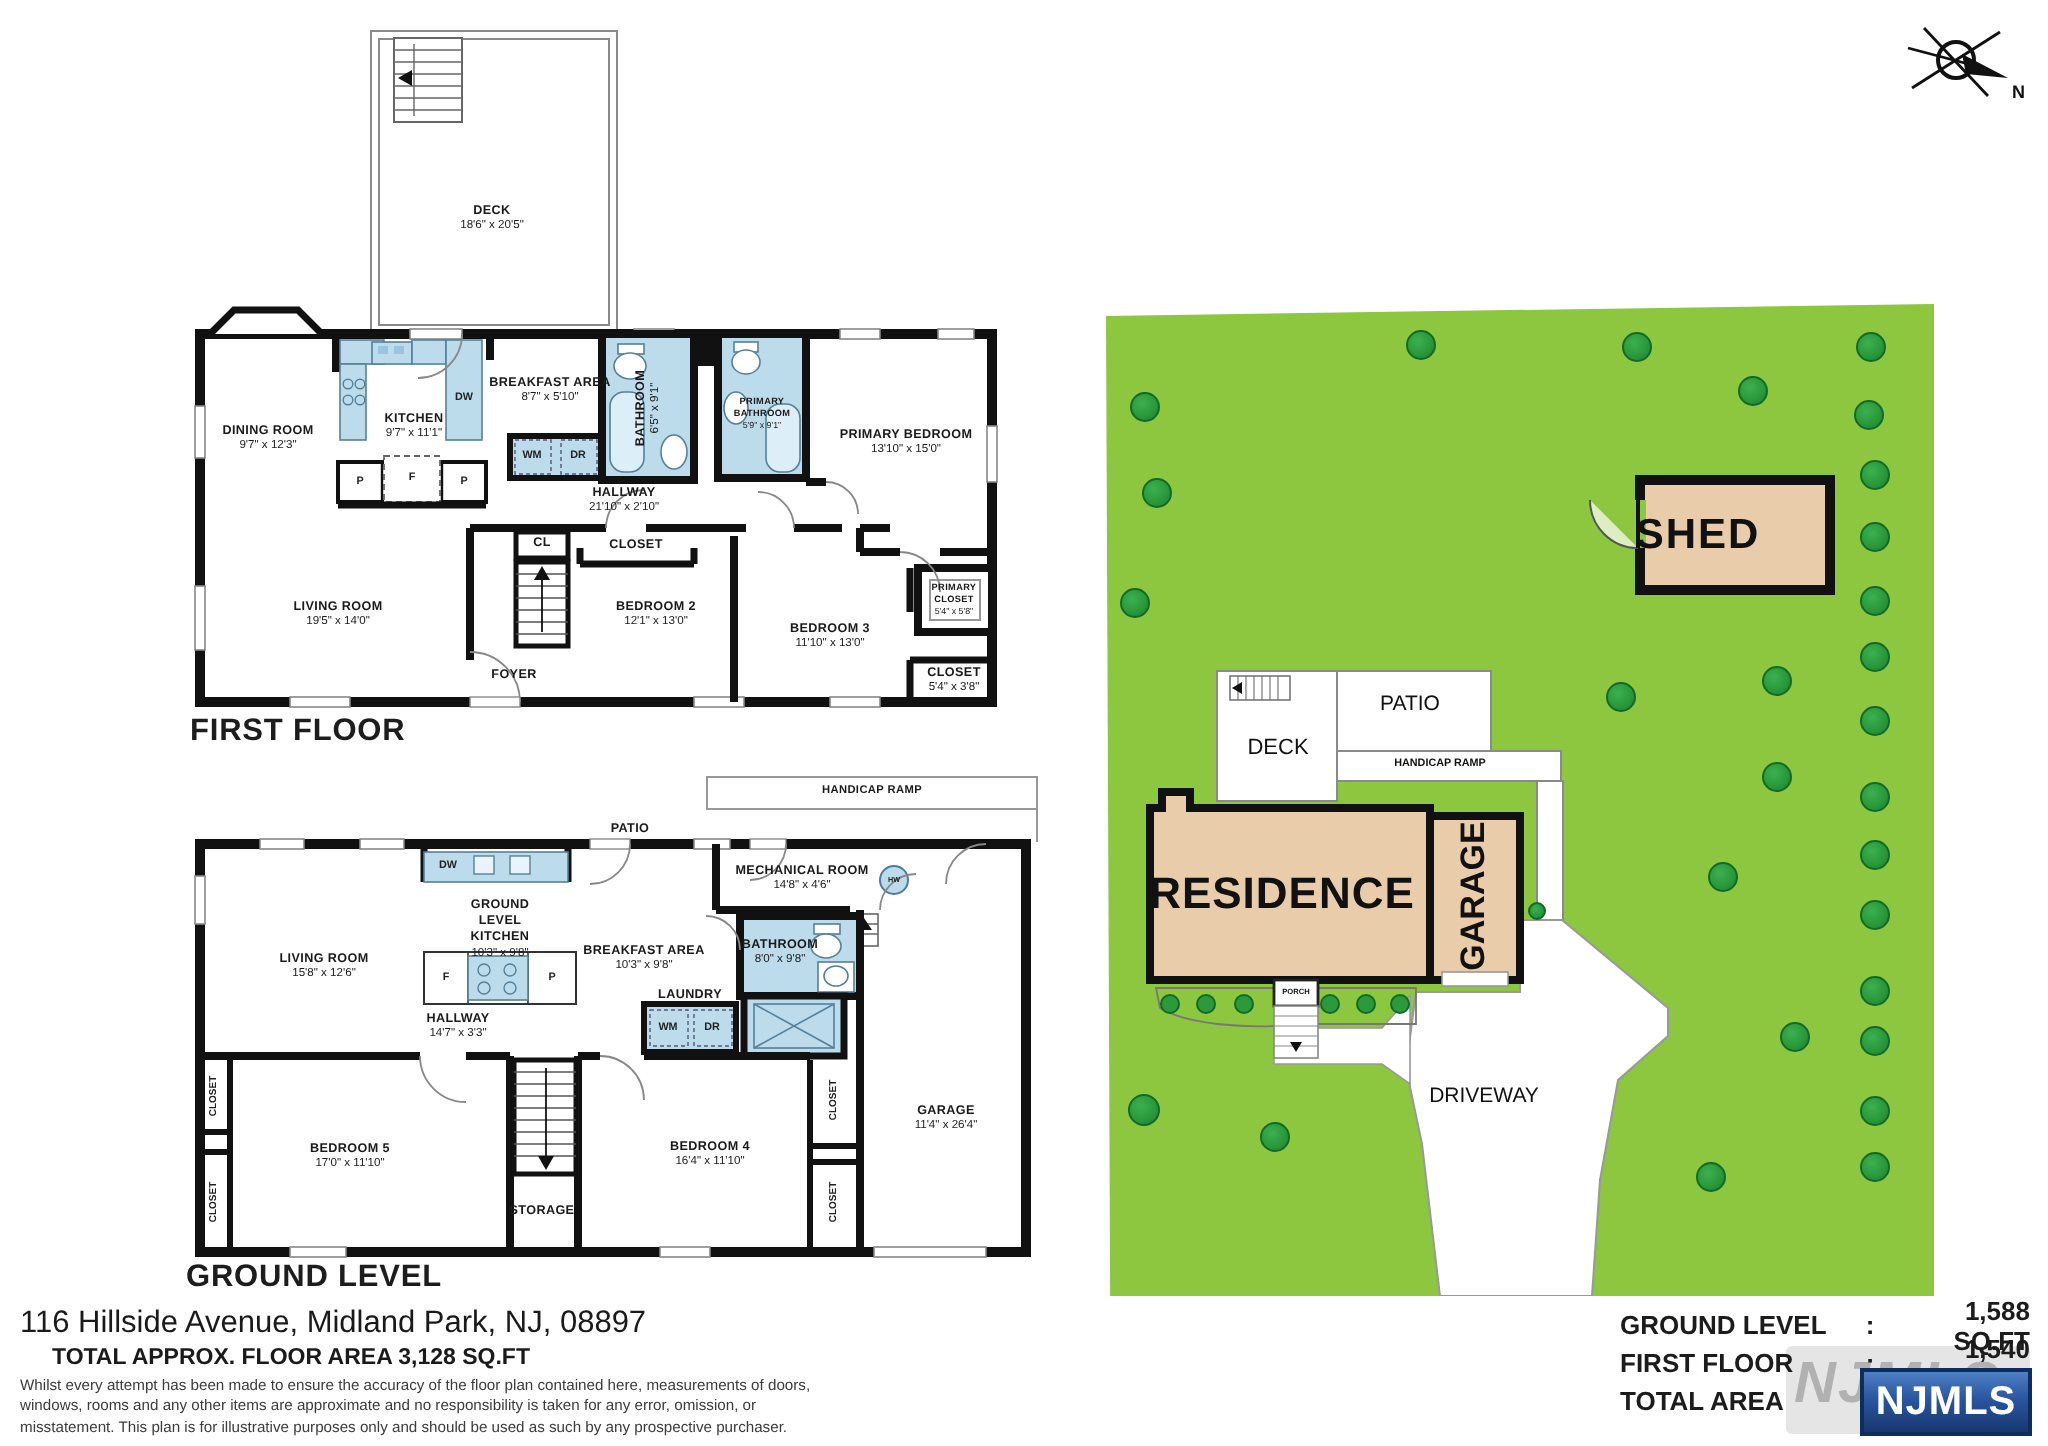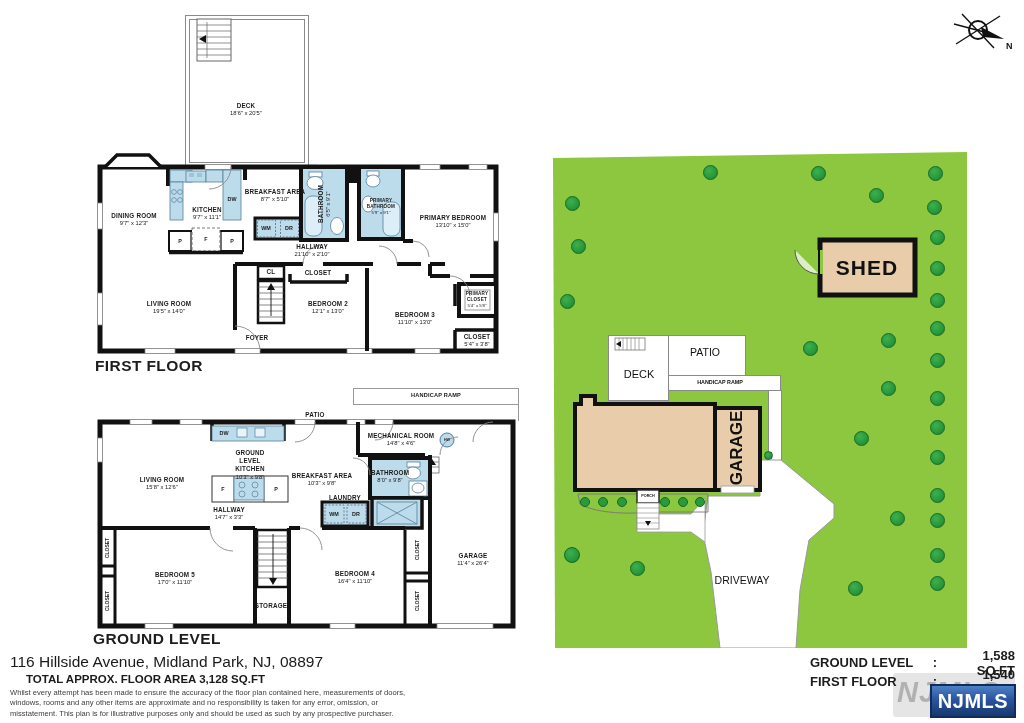--- a/index.html
+++ b/index.html
@@ -416,27 +416,28 @@
       <rect x="168" y="334" width="33" height="7" fill="#fff" stroke="#999" stroke-width=".8"></rect>
 
       <g>
         <rect x="84" y="338" width="22" height="13" fill="#fff" stroke="#222" stroke-width="1.4"></rect>
         <rect x="84" y="351" width="22" height="26" fill="#fff" stroke="#888" stroke-width=".8"></rect>
         <path d="M84 356h22M84 361h22M84 366h22M84 371h22" stroke="#888" stroke-width=".6"></path>
         <polygon points="95,374 92,369 98,369" fill="#111"></polygon>
       </g>
     </svg>
 
-    <div class="site-label" style="left:314px;top:116px;font-size:21px;font-weight:600;letter-spacing:1px;">SHED</div>
+    <div class="site-label" style="left:296px;top:116px;font-size:21px;font-weight:600;letter-spacing:1px;">SHED</div>
     <div class="site-label" style="left:86px;top:222px;font-size:11px;font-weight:500;">DECK</div>
     <div class="site-label" style="left:152px;top:200px;font-size:10.5px;font-weight:500;">PATIO</div>
     <div class="site-label" style="left:167px;top:230px;font-size:5.4px;font-weight:600;">HANDICAP RAMP</div>
+    <div class="site-label" style="left:88px;top:295px;font-size:22px;font-weight:600;letter-spacing:.5px;">RESIDENCE</div>
     <div class="site-label" style="left:184px;top:296px;font-size:17px;font-weight:600;transform:translate(-50%,-50%) rotate(-90deg);">GARAGE</div>
     <div class="site-label" style="left:95px;top:344px;font-size:3.8px;font-weight:600;">PORCH</div>
-    <div class="site-label" style="left:189px;top:428px;font-size:10.5px;font-weight:500;">DRIVEWAY</div>
+    <div class="site-label" style="left:189px;top:396px;font-size:10.5px;font-weight:500;">DRIVEWAY</div>
   <div class="tree" style="left: 149.5px; top: 12.5px; width: 15px; height: 15px;"></div>
       <div class="tree" style="left: 257.5px; top: 13.5px; width: 15px; height: 15px;"></div>
       <div class="tree" style="left: 374.5px; top: 13.5px; width: 15px; height: 15px;"></div>
       <div class="tree" style="left: 315.5px; top: 35.5px; width: 15px; height: 15px;"></div>
       <div class="tree" style="left: 11.5px; top: 43.5px; width: 15px; height: 15px;"></div>
       <div class="tree" style="left: 373.5px; top: 47.5px; width: 15px; height: 15px;"></div>
       <div class="tree" style="left: 376.5px; top: 77.5px; width: 15px; height: 15px;"></div>
       <div class="tree" style="left: 17.5px; top: 86.5px; width: 15px; height: 15px;"></div>
       <div class="tree" style="left: 376.5px; top: 108.5px; width: 15px; height: 15px;"></div>
       <div class="tree" style="left: 6.5px; top: 141.5px; width: 15px; height: 15px;"></div>
@@ -479,16 +480,21 @@
     <div class="trow">
       <span class="lab">GROUND LEVEL</span>
       <span class="col">:</span>
       <span class="val">1,588 SQ.FT</span>
       </div>
     <div class="trow">
       <span class="lab">FIRST FLOOR</span>
       <span class="col">:</span>
       <span class="val">1,540 SQ.FT</span>
       </div>
+    <div class="trow">
+      <span class="lab">TOTAL AREA</span>
+      <span class="col">:</span>
+      <span class="val">3,128 SQ.FT</span>
+      </div>
   </div>
   <div class="logo">NJMLS</div>
 
 </div>
 
 </body></html>

